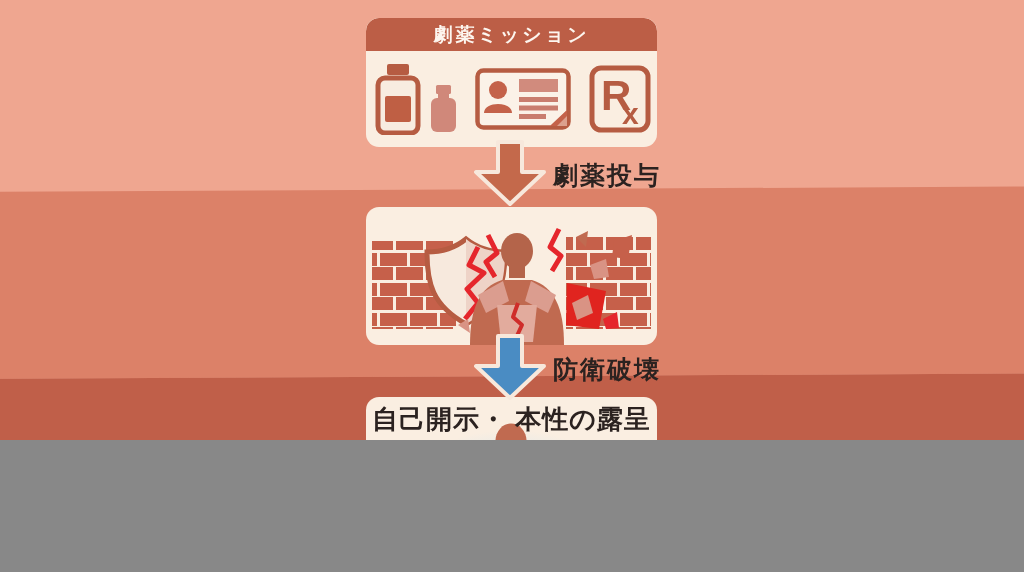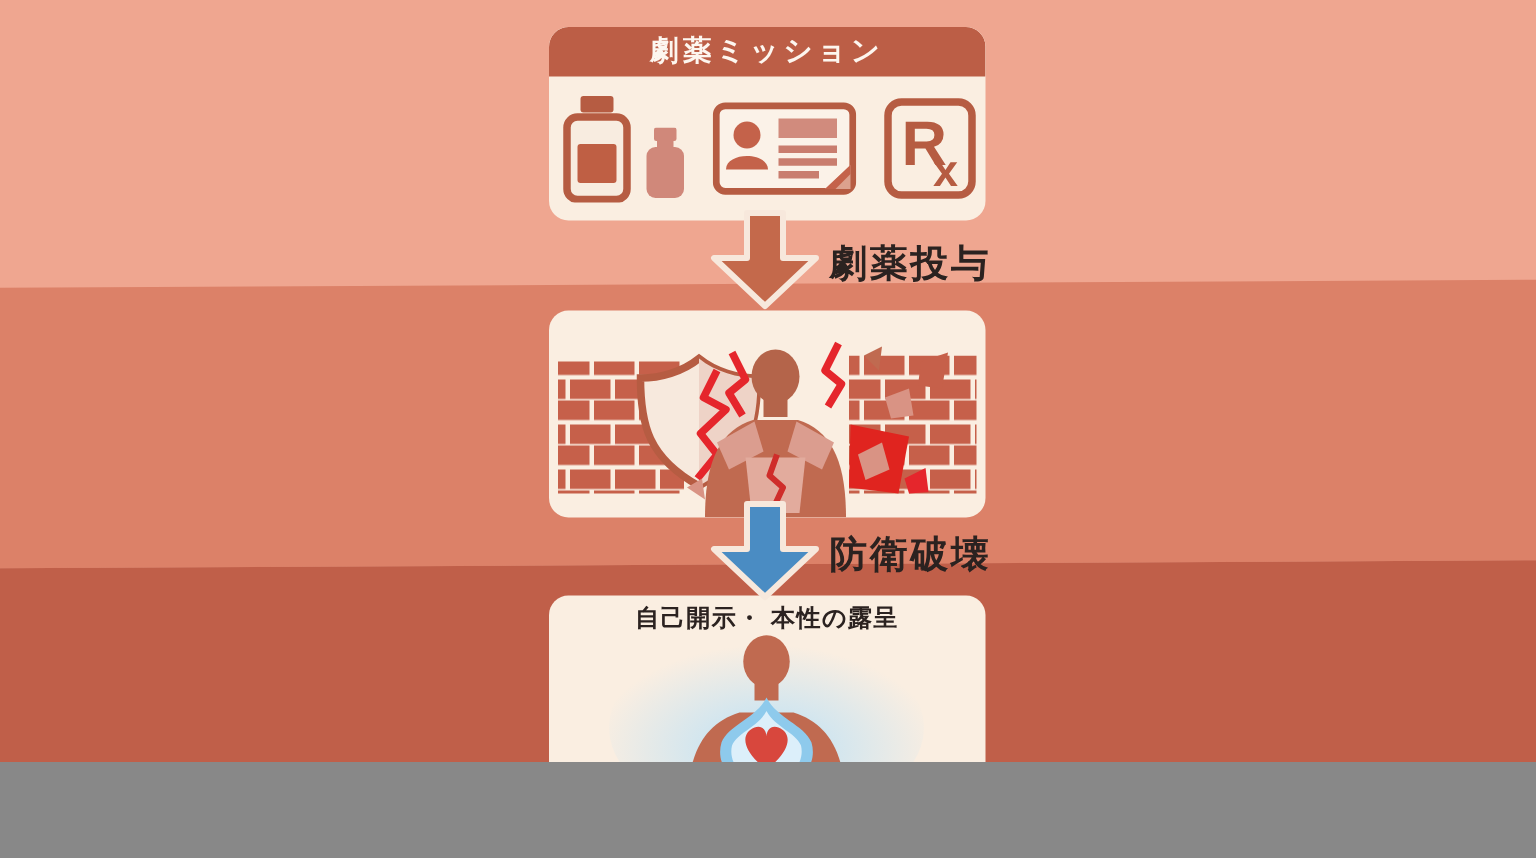--- a/index.html
+++ b/index.html
@@ -4,21 +4,21 @@
 <style>
   :root{
     --band-top:#efa690; --band-middle:#dc8168; --band-bottom:#c05f49;
     --card-background:#faeee1; --header-background:#bc5e46;
     --terracotta-accent:#b65c42; --arrow-administer:#c4694b; --arrow-destroy:#4a8cc3;
     --crack-red:#e5262c; --heart-red:#d8473d; --glow-blue:#aed5ef;
     --sparkle-pink:#f3cabb; --text-dark:#2b2220;
   }
   *{margin:0;padding:0;box-sizing:border-box;}
   body{font-family:"Liberation Sans","DejaVu Sans",sans-serif;background:#888;}
-  .stage{position:relative;width:1024px;height:508px;overflow:hidden;
+  .stage{position:relative;width:1024px;height:440px;overflow:hidden;
          background:var(--band-top);}
   .band{position:absolute;left:-24px;width:1100px;transform:skewY(-0.3deg);
         transform-origin:left center;}
   .band.middle{top:192px;height:187px;background:var(--band-middle);}
   .band.bottom{top:379px;height:240px;background:var(--band-bottom);}
 
   .card{position:absolute;left:366px;width:291px;background:var(--card-background);
         border-radius:13px;overflow:hidden;}
   .card.step1{top:18px;height:129px;}
   .card.step2{top:207px;height:138px;}
@@ -32,21 +32,21 @@
 
   .flow-arrow{position:absolute;left:468px;z-index:5;}
   .flow-arrow.a1{top:140px;}
   .flow-arrow.a2{top:334px;}
   .arrow-label{position:absolute;left:553px;font-size:25px;font-weight:700;
         color:var(--text-dark);letter-spacing:2px;z-index:6;}
   .arrow-label.l1{top:159px;}
   .arrow-label.l2{top:353px;}
 
   .step3-title{position:absolute;top:5px;left:0;width:100%;text-align:center;
-        font-size:16px;font-weight:700;color:var(--text-dark);letter-spacing:1px;z-index:2;}
+        font-size:26px;font-weight:700;color:var(--text-dark);letter-spacing:1px;z-index:2;}
   .art{position:absolute;inset:0;}
 
   .footer-caption{position:absolute;left:366px;width:291px;top:534px;text-align:center;
         font-size:23px;font-weight:700;color:#241d19;letter-spacing:3px;}
   .sparkle{position:absolute;left:963px;top:513px;}
 </style>
 </head>
 <body>
 
 <div class="stage">

